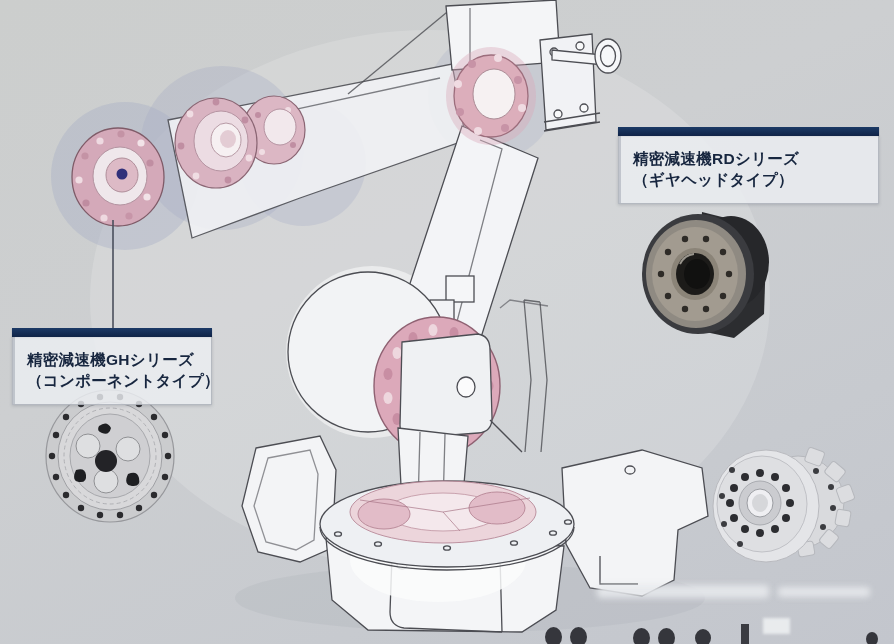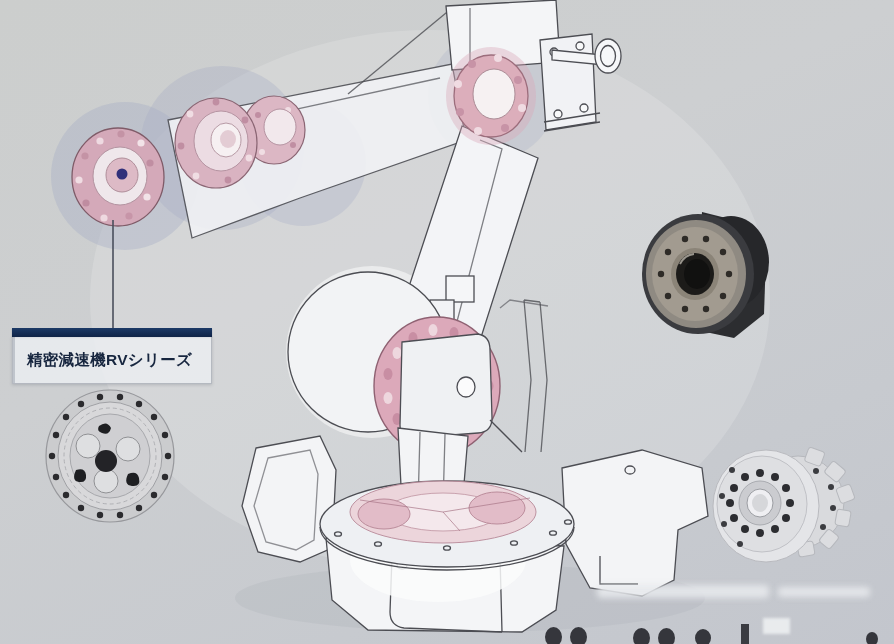--- a/index.html
+++ b/index.html
@@ -269,24 +269,32 @@
     <circle cx="14" cy="84" r="3" fill="#3b3c40"></circle>
       <circle cx="30" cy="104" r="3" fill="#3b3c40"></circle>
     <ellipse cx="50" cy="63" rx="21" ry="22" fill="#cbccd0" stroke="#a9abb0"></ellipse>
     <ellipse cx="50" cy="63" rx="13" ry="14" fill="#efeff2" stroke="#9b9da2"></ellipse>
     <ellipse cx="50" cy="63" rx="8" ry="9" fill="#d6d7da"></ellipse>
   </svg>
 
   <div class="callout" style="left:12px;top:328px;width:200px">
     <div class="bar"></div>
     <div class="body">
-      <div class="t">精密減速機RVシリーズ</div>
+      <div class="t">精密減速機GHシリーズ</div>
+      <div class="s">（コンポーネントタイプ）</div>
     </div>
   </div>
 
+  <div class="callout" style="left:618px;top:127px;width:261px">
+    <div class="bar"></div>
+    <div class="body">
+      <div class="t">精密減速機RDシリーズ</div>
+      <div class="s">（ギヤヘッドタイプ）</div>
+    </div>
+  </div>
 
 
   <div class="wm-light" style="left:597px;top:585px;width:172px;height:13px"></div>
   <div class="wm-light" style="left:778px;top:587px;width:92px;height:10px"></div>
   <div class="wm-dot" style="left:545px;top:627px;width:17px;height:20px"></div>
   <div class="wm-dot" style="left:570px;top:627px;width:17px;height:20px"></div>
   <div class="wm-dot" style="left:633px;top:628px;width:17px;height:20px"></div>
   <div class="wm-dot" style="left:658px;top:628px;width:17px;height:20px"></div>
   <div class="wm-dot" style="left:695px;top:629px;width:16px;height:18px"></div>
   <div class="wm-bar" style="left:741px;top:624px;width:8px;height:20px"></div>

